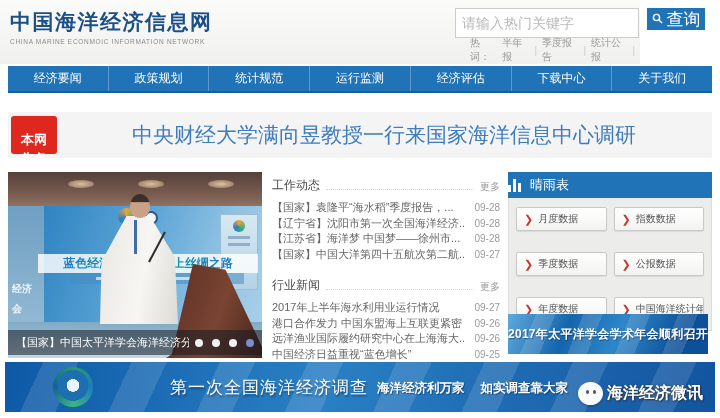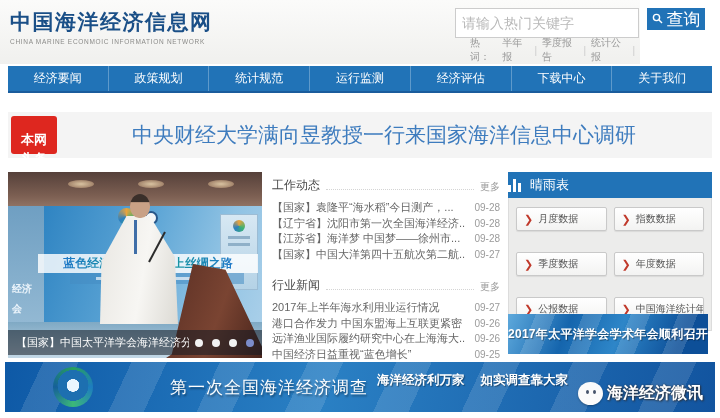--- a/index.html
+++ b/index.html
@@ -134,21 +134,21 @@
   
   .bottom-banner { position:absolute; left:5px; right:5px; top:362px; height:50px; overflow:hidden;
                    background:linear-gradient(100deg,#0e59a6 0%,#2a80c4 45%,#12549f 100%); cursor:pointer; }
   .bottom-banner::before { content:""; position:absolute; inset:-10px;
       background:repeating-linear-gradient(115deg, rgba(255,255,255,0) 0 48px, rgba(255,255,255,.12) 48px 80px); }
   .census-logo { position:absolute; left:48px; top:5px; width:40px; height:40px; border-radius:50%;
       background:radial-gradient(circle at 50% 46%, #eaf6ff 0 21%, #1d6fb0 22% 52%, rgba(0,0,0,0) 53%),
                  conic-gradient(#27a05d,#1d7dc0 25%,#3cb878 50%,#156099 75%,#27a05d); }
   .census-title { position:absolute; left:165px; top:14px; font-size:17px; font-weight:normal; color:#fff;
                   letter-spacing:1px; text-shadow:1px 2px 2px rgba(0,0,0,.4); white-space:nowrap; }
-  .census-slogans { position:absolute; left:372px; top:10px; display:flex; gap:16px; }
+  .census-slogans { position:absolute; left:372px; top:18px; display:flex; gap:16px; }
   .census-slogan { font-size:12.5px; font-weight:bold; color:#fff; white-space:nowrap;
                    text-shadow:1px 1px 1px rgba(0,0,0,.4); }
   .wechat-mark { position:absolute; right:12px; top:20px; display:flex; align-items:center; gap:4px; }
   .wechat-icon { width:25px; height:23px; background:#fbfbfb; border-radius:50%; position:relative;
                  box-shadow:0 1px 2px rgba(0,0,0,.3); }
   .wechat-icon::before, .wechat-icon::after { content:""; position:absolute; top:8px; width:3px;
                  height:4px; background:#47546b; border-radius:50%; }
   .wechat-icon::before { left:8px; } .wechat-icon::after { left:15px; }
   .wechat-text { font-size:16px; font-weight:bold; color:#fff; white-space:nowrap;
                  text-shadow:0 0 2px #2b3442, 1px 1px 2px #2b3442; }
@@ -246,21 +246,21 @@
 
   <div class="news-col">
     <div>
       <div class="news-header">
         <span class="news-title">工作动态</span>
         <span class="news-leader"></span>
         <span class="news-more">更多</span>
       </div>
       <div class="news-list">
         <div class="news-item">
-          <span class="news-text">【国家】袁隆平“海水稻”今日测产，...</span>
+          <span class="news-text">【国家】袁隆平“海水稻”季度报告，...</span>
           <span class="news-date">09-28</span>
         </div>
         <div class="news-item">
           <span class="news-text">【辽宁省】沈阳市第一次全国海洋经济...</span>
           <span class="news-date">09-28</span>
         </div>
         <div class="news-item">
           <span class="news-text">【江苏省】海洋梦 中国梦——徐州市...</span>
           <span class="news-date">09-28</span>
         </div>
@@ -314,25 +314,25 @@
       <div class="baro-btn">
         <span class="baro-arrow"></span>
         <span>指数数据</span>
       </div>
       <div class="baro-btn">
         <span class="baro-arrow"></span>
         <span>季度数据</span>
       </div>
       <div class="baro-btn">
         <span class="baro-arrow"></span>
+        <span>公报数据</span>
+      </div>
+      <div class="baro-btn">
+        <span class="baro-arrow"></span>
         <span>年度数据</span>
-      </div>
-      <div class="baro-btn">
-        <span class="baro-arrow"></span>
-        <span>公报数据</span>
       </div>
       <div class="baro-btn">
         <span class="baro-arrow"></span>
         <span>中国海洋统计年鉴</span>
       </div>
     </div>
   </div>
 
   <div class="event-banner">
     <span class="event-text">2017年太平洋学会学术年会顺利召开</span>

